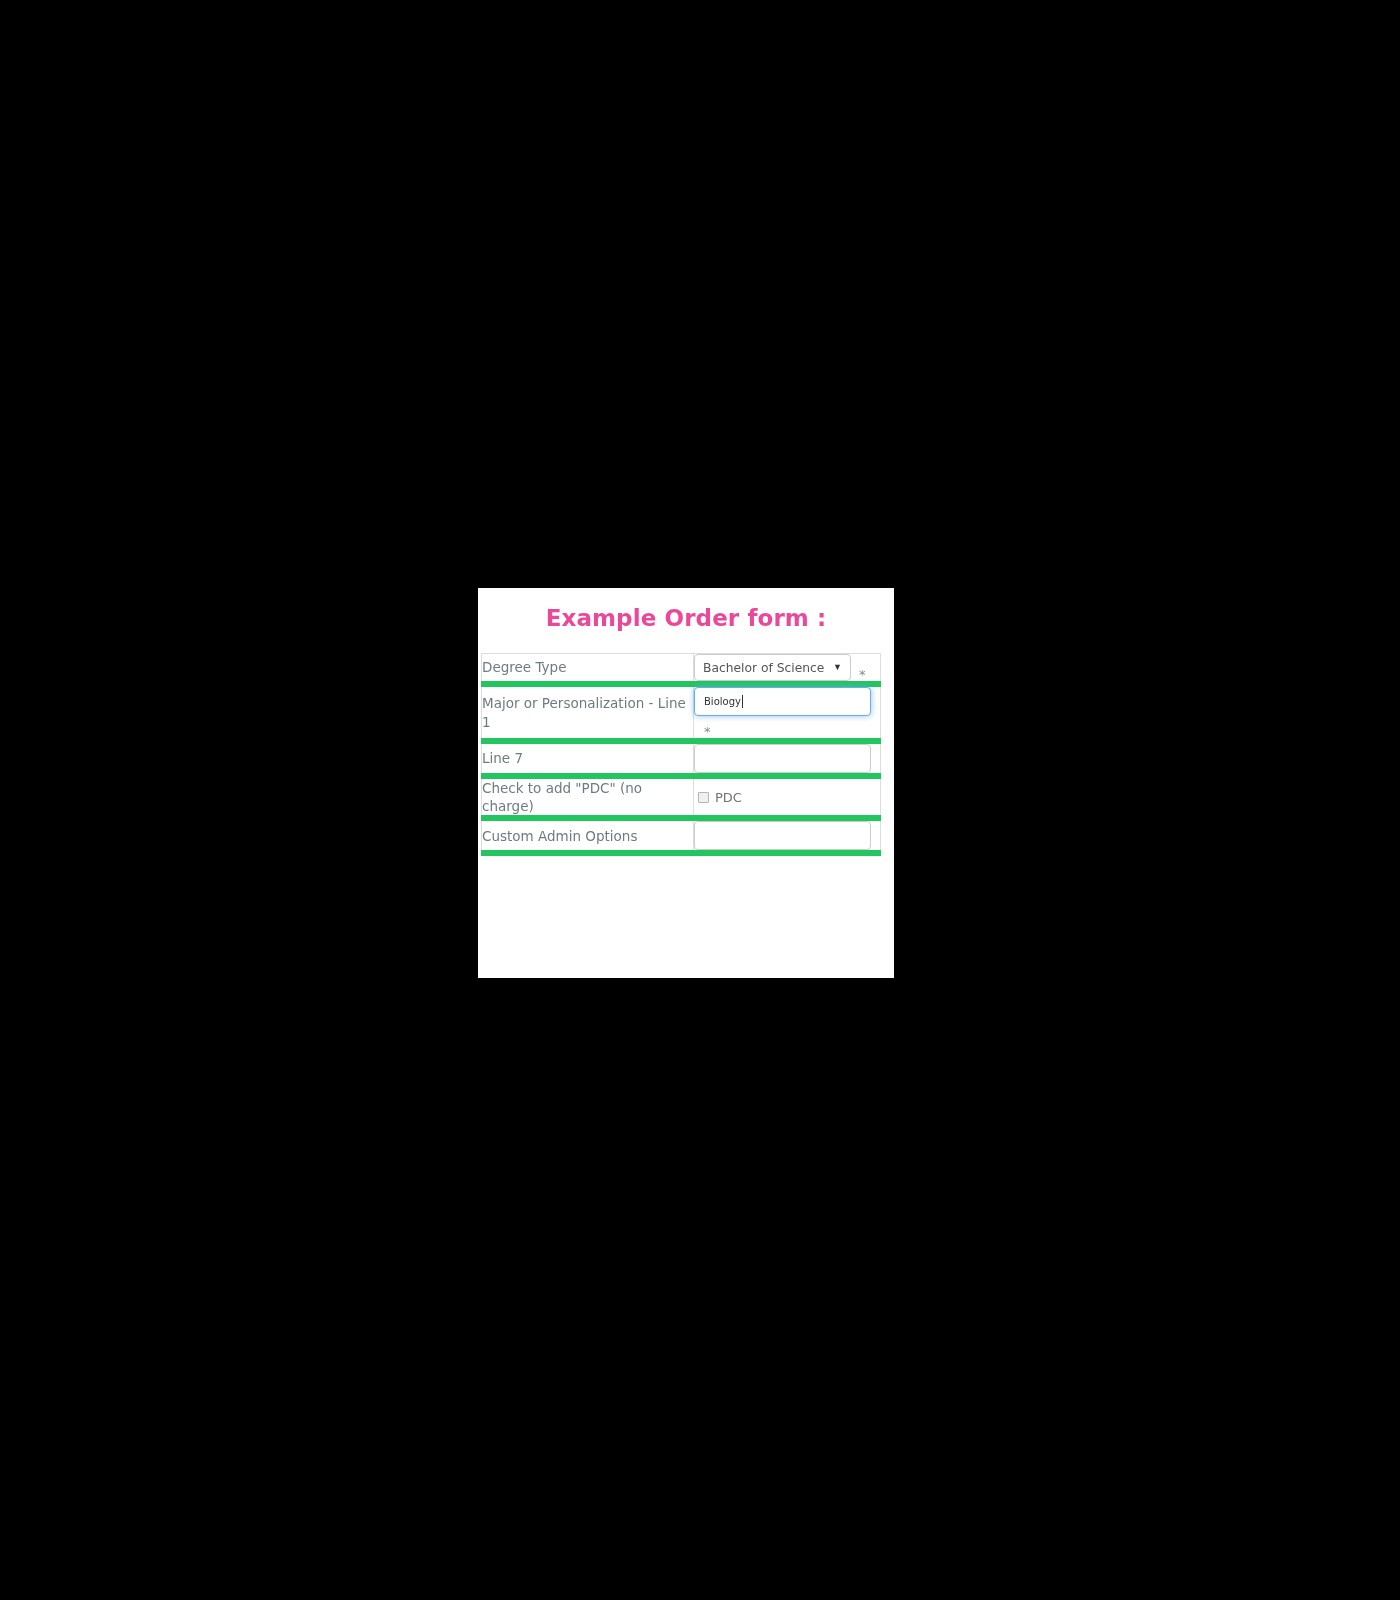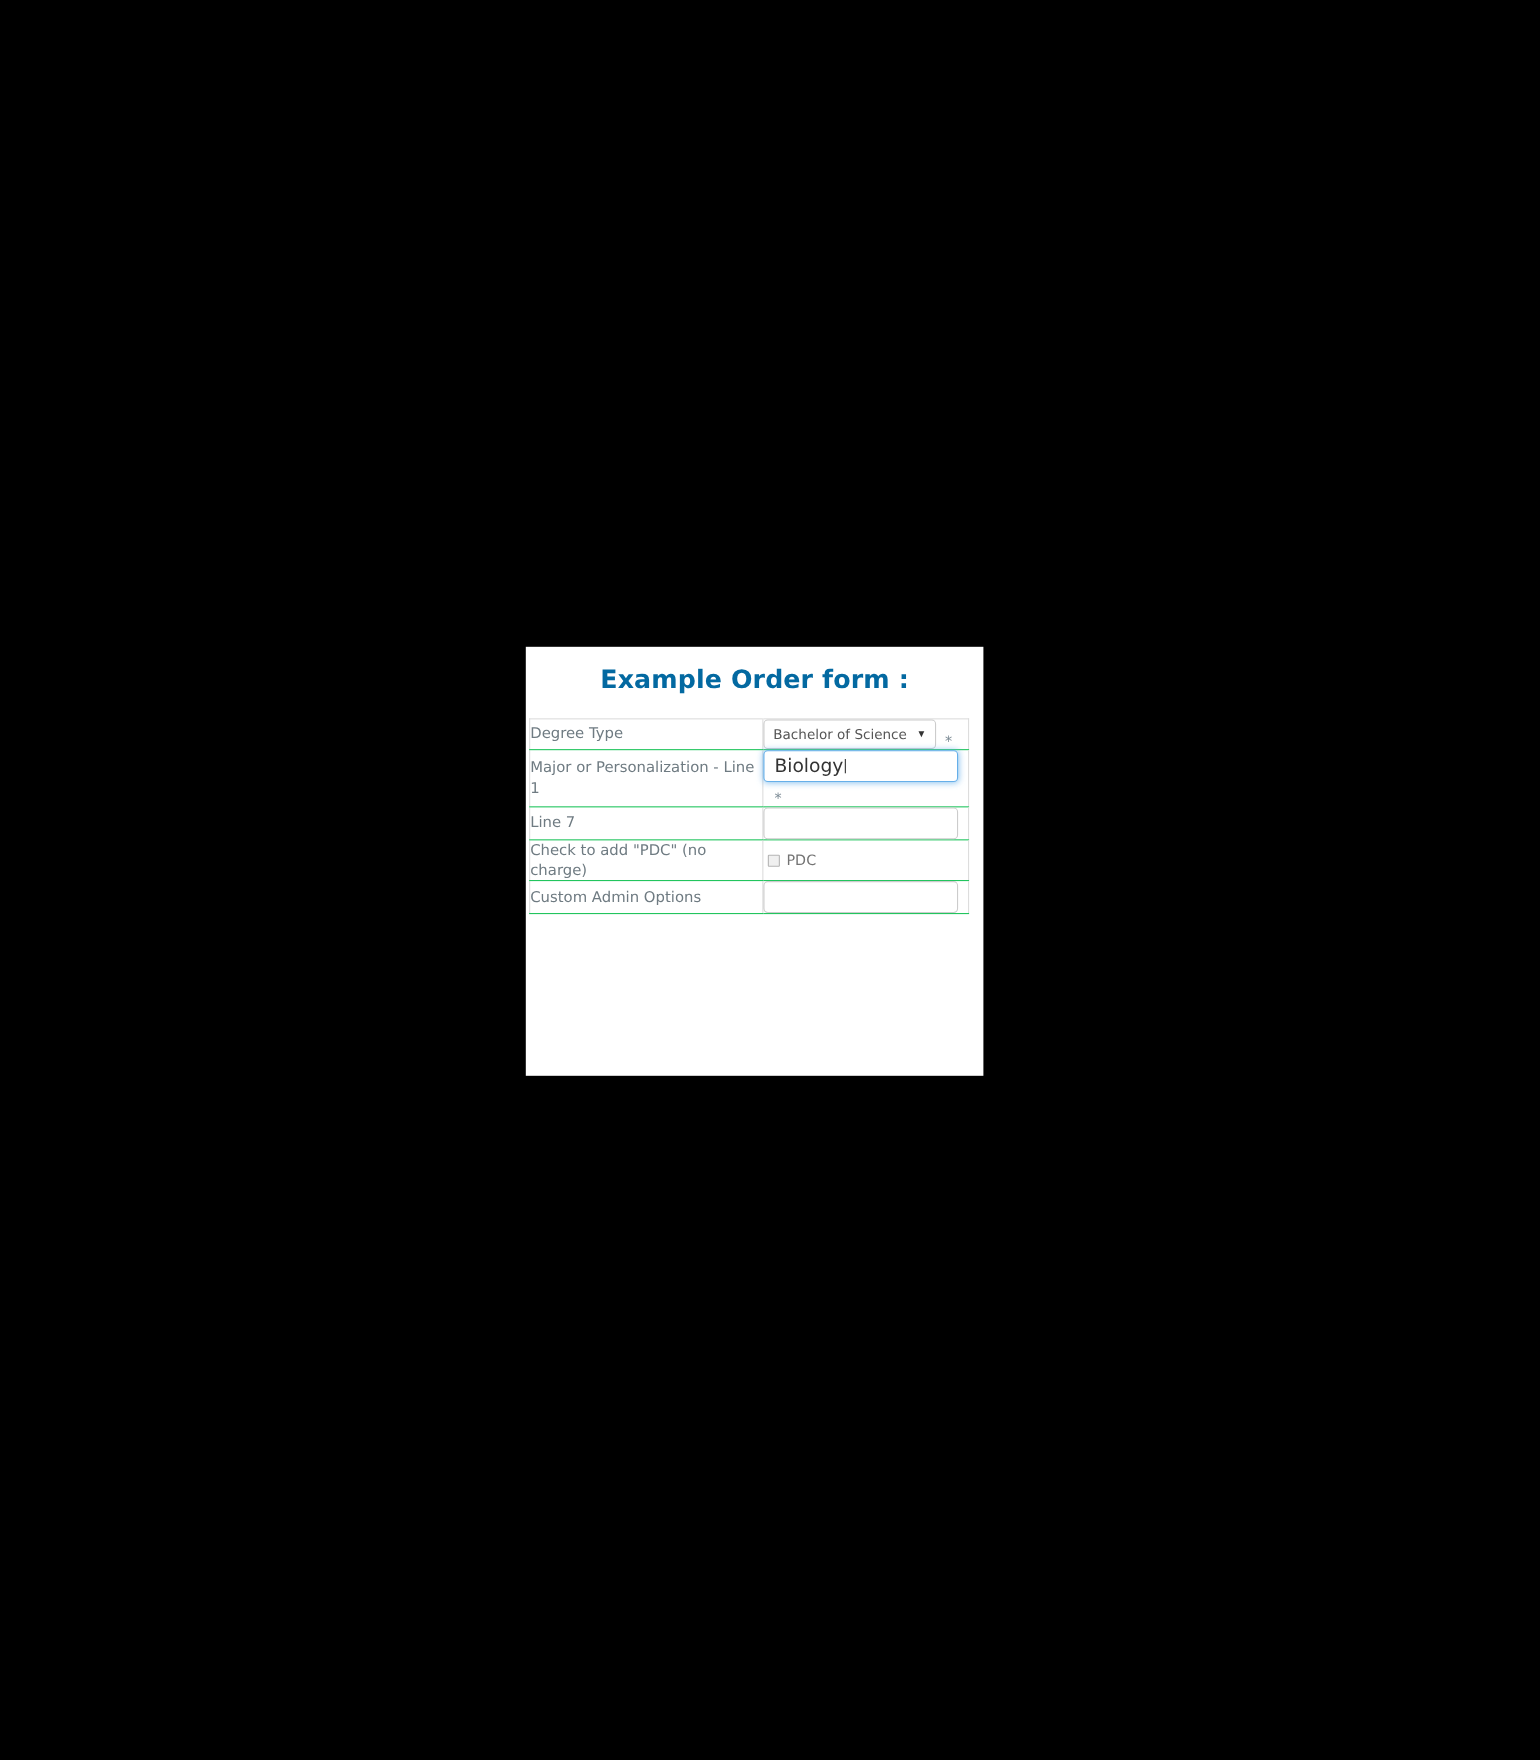--- a/index.html
+++ b/index.html
@@ -30,42 +30,42 @@
     height: 390px;
     background: #ffffff;
     overflow: hidden;
     box-sizing: border-box;
   }
 
   .form-title {
     margin: 0;
     padding-top: 17px;
     text-align: center;
-    color: #0369a1;
+    color: #ec4899;
     font-size: 23px;
     font-weight: bold;
     font-family: "DejaVu Sans", sans-serif;
     letter-spacing: 0.1px;
     line-height: 1.2;
   }
 
   .form-table {
     position: absolute;
     left: 3px;
     top: 65px;
     width: 400px;
     border-collapse: collapse;
     border-top: 1px solid #dddddd;
     border-left: 1px solid #dddddd;
     border-right: 1px solid #dddddd;
     table-layout: fixed;
   }
 
   .form-table td {
-    border-bottom: 1px solid #22c55e;
+    border-bottom: 6px solid #22c55e;
     padding: 0;
     vertical-align: middle;
   }
 
   .cell-label {
     width: 211px;
     border-right: 1px solid #dddddd;
     padding: 10px 9px 10px 8px;
     color: #6f7b82;
     font-size: 13.5px;
@@ -190,21 +190,21 @@
     margin-left: 1px;
   }
   .input-render {
     box-sizing: border-box;
     height: 29px;
     width: 177px;
     display: flex;
     align-items: center;
     padding: 0 9px;
     border-radius: 4px;
-    font-size: 17px;
+    font-size: 10px;
     font-family: "DejaVu Sans", sans-serif;
   }
   .input-text { color: #333333; }
   .input-placeholder { color: #b5b5b5; }
 </style>
 </head>
 <body>
 
 <div id="page-root">
 

